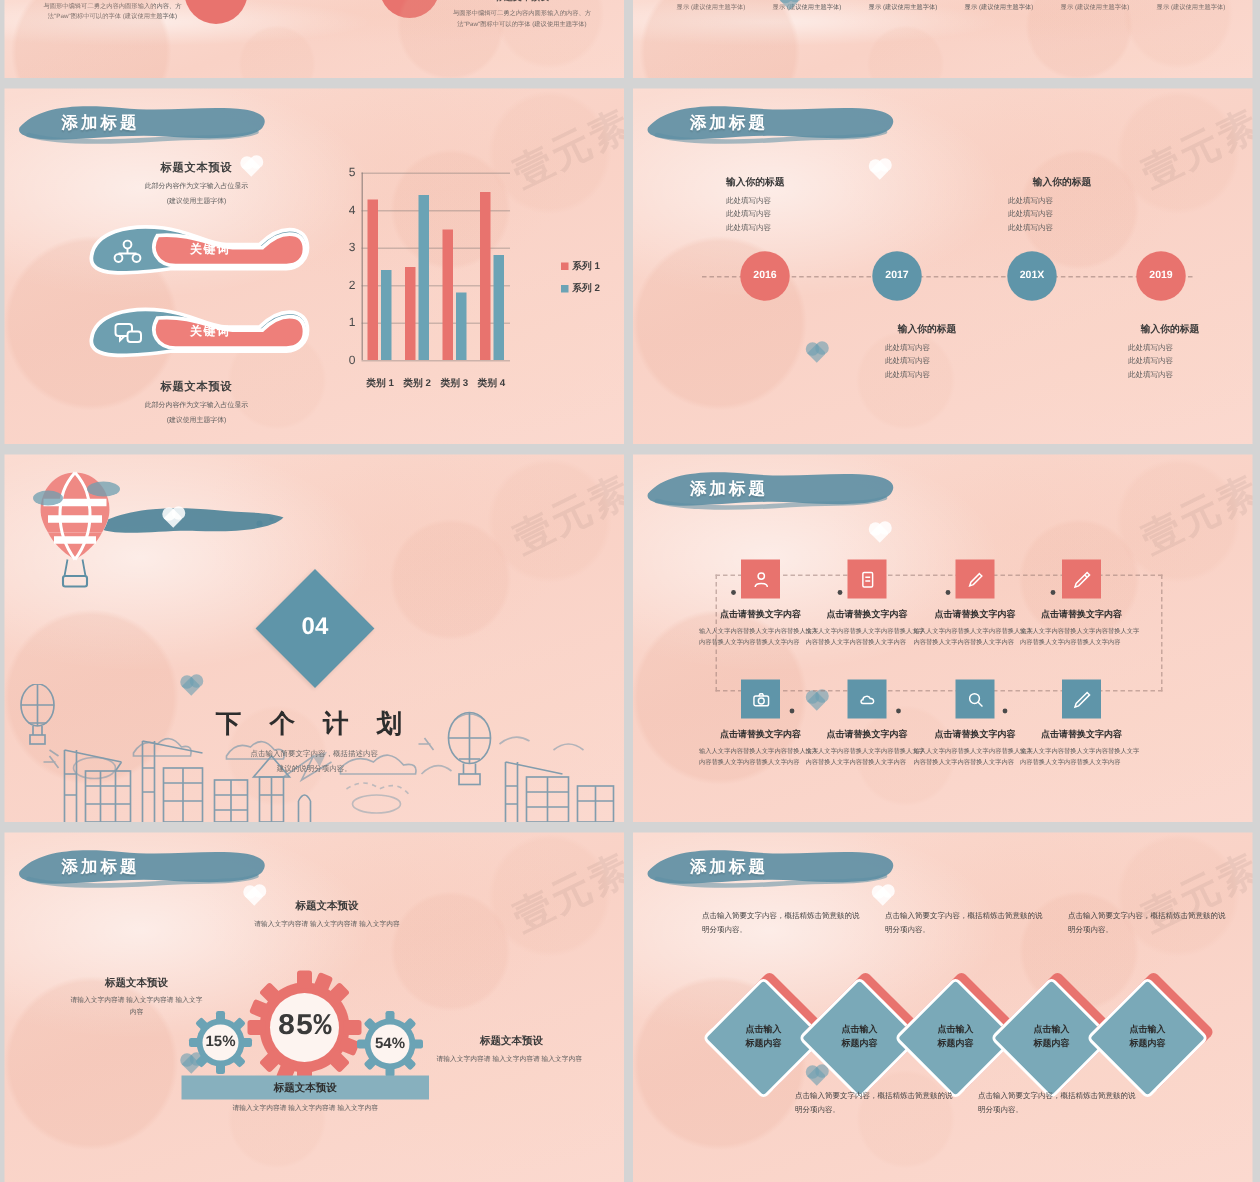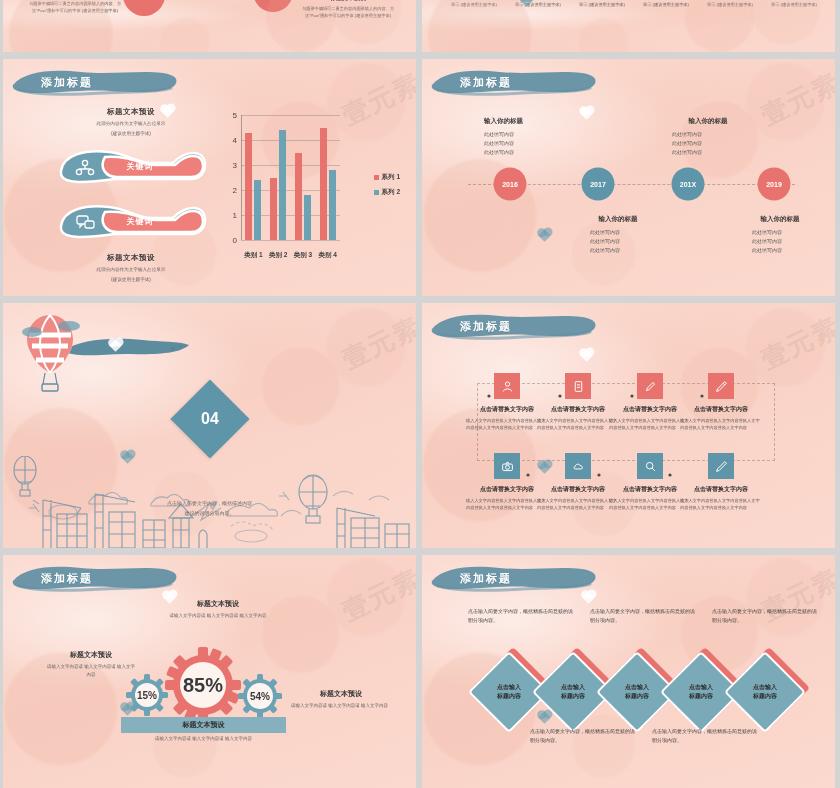--- a/index.html
+++ b/index.html
@@ -174,21 +174,21 @@
   .arrow-dot svg { width: 100%; height: 100%; }
 
   
   .gear { position: absolute; z-index: 4; }
   .gear svg { display: block; }
   .gear-val {
     position: absolute; left: 50%; top: 50%;
     transform: translate(-50%,-50%);
     font-weight: bold; color: #3a3a3a; text-align: right;
   }
-  .g-main .gear-val { font-size: 20px; }
+  .g-main .gear-val { font-size: 20px; font-family: Liberation Mono, monospace; }
   .g-side .gear-val { font-size: 10px; }
   .gear-cap { position: absolute; z-index: 5; }
   .gear-cap .gc-h { font-size: 7px; font-weight: bold; color: #3a3a3a; margin-bottom: 3px; }
   .gear-cap .gc-b { font-size: 4.5px; color: #5d5d5d; line-height: 1.75; }
   .gear-bar {
     position: absolute; left: 118px; top: 162px; width: 165px; height: 16px;
     background: #87b0be; display: flex; align-items: center; justify-content: center;
     z-index: 5;
   }
   .gear-bar span { font-size: 7px; font-weight: bold; color: #2f2f2f; }
@@ -433,20 +433,21 @@
         <path d="M26,60 L24,71 M36,60 L38,71" stroke="#5f8fa4" stroke-width="1.2"></path>
         <rect x="23" y="71" width="16" height="7" rx="1.5" fill="none" stroke="#5f8fa4" stroke-width="1.4"></rect>
         <ellipse cx="13" cy="19" rx="10" ry="5" fill="#6e9fb0" opacity=".75"></ellipse>
         <ellipse cx="50" cy="13" rx="11" ry="5" fill="#6e9fb0" opacity=".75"></ellipse>
       </svg>
     </div>
 
     <div class="diamond-num">
       <span>04</span>
     </div>
+    <div class="sec-title">下 个 计 划</div>
     <div class="sec-sub">
       <div>点击输入简要文字内容，概括描述内容</div>
       <div>建议的说明分项内容。</div>
     </div>
 
     <div class="cityline">
       <svg viewBox="0 0 413 92" preserveAspectRatio="none">
         <g stroke="#6e93a8" stroke-width="1.1" fill="none" opacity=".85">
           <ellipse cx="22" cy="14" rx="11" ry="14"></ellipse>
           <path d="M11,14 L33,14 M22,0 L22,28 M16,26 L28,26 M19,28 L19,34 M25,28 L25,34"></path>

